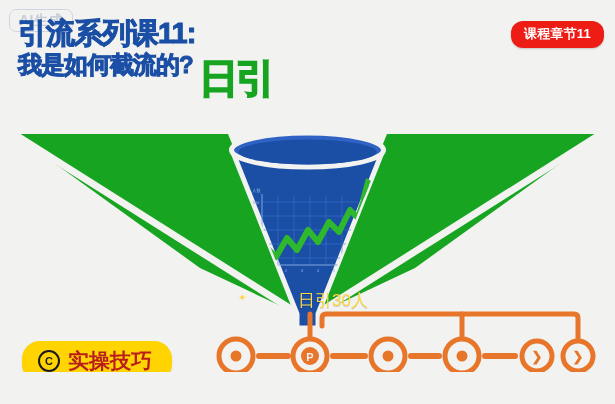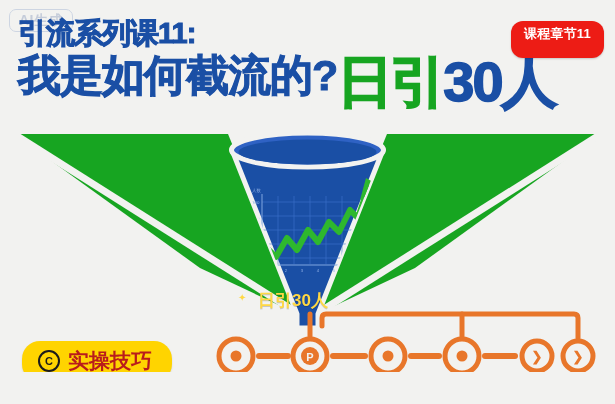--- a/index.html
+++ b/index.html
@@ -26,50 +26,50 @@
   .line1{
     font-size:29px;font-weight:900;color:#1a4fa5;letter-spacing:-1px;
     line-height:1.08;white-space:nowrap;
     -webkit-text-stroke:1px #1a4fa5;
   }
   .line2{
     display:flex;align-items:flex-end;gap:0px;
     line-height:1.02;white-space:nowrap;margin-top:4px;
   }
   .l2a{
-    font-size:43px;font-weight:900;color:#1a4fa5;letter-spacing:-1px;
+    font-size:24px;font-weight:900;color:#1a4fa5;letter-spacing:-1px;
     -webkit-text-stroke:1px #1a4fa5;
-    margin-bottom:13px;
+    margin-bottom:21px;
   }
   .big-green{
-    font-size:56px;font-weight:900;color:#17a521;letter-spacing:-3px;
-    -webkit-text-stroke:1.5px #17a521;
+    font-size:40px;font-weight:900;color:#17a521;letter-spacing:-3px;
+    -webkit-text-stroke:1.5px #17a521;margin-left:6px;
   }
   .big-blue{
     font-size:56px;font-weight:900;color:#1a4fa5;letter-spacing:-2px;
     -webkit-text-stroke:1.5px #1a4fa5;
   }
 
   
   .chapter-badge{
     position:absolute;right:11px;top:21px;
     background:#ed1c15;color:#ffffff;
     font-size:13px;font-weight:800;letter-spacing:.2px;
-    padding:4px 13px 15px 13px;border-radius:12px;
+    padding:4px 13px 5px 13px;border-radius:12px;
     white-space:nowrap;
     box-shadow:0 1px 2px rgba(0,0,0,.18);
   }
 
   
   .funnel-wrap{position:absolute;left:0;top:126px;width:615px;height:210px;}
   .funnel-wrap svg{display:block;}
 
   .chart-title{
     position:absolute;left:258px;top:163px;width:110px;
-    text-align:left;color:#ffd843;font-size:17px;font-weight:700;
+    text-align:right;color:#ffd843;font-size:17px;font-weight:400;
     letter-spacing:0px;white-space:nowrap;
     text-shadow:0 1px 0 rgba(0,0,0,.18);
   }
   .spark{position:absolute;left:238px;top:166px;color:#ffd843;font-size:10px;}
 
   
   .flow{position:absolute;left:0;top:296px;width:615px;height:108px;}
   .flow svg{display:block;}
 
   
@@ -94,21 +94,20 @@
 
   <div class="watermark">
     <span>AI生成</span>
   </div>
 
   <div class="headline">
     <div class="line1">引流系列课11:</div>
     <div class="line2">
       <span class="l2a">我是如何截流的?</span>
       <span class="big-green">日引</span>
-      <span class="big-blue">30人</span>
     </div>
   </div>
 
   <div class="chapter-badge">
     <span>课程章节11</span>
   </div>
 
   <div class="funnel-wrap">
     <svg width="615" height="210" viewBox="0 0 615 210" xmlns="http://www.w3.org/2000/svg">
 

